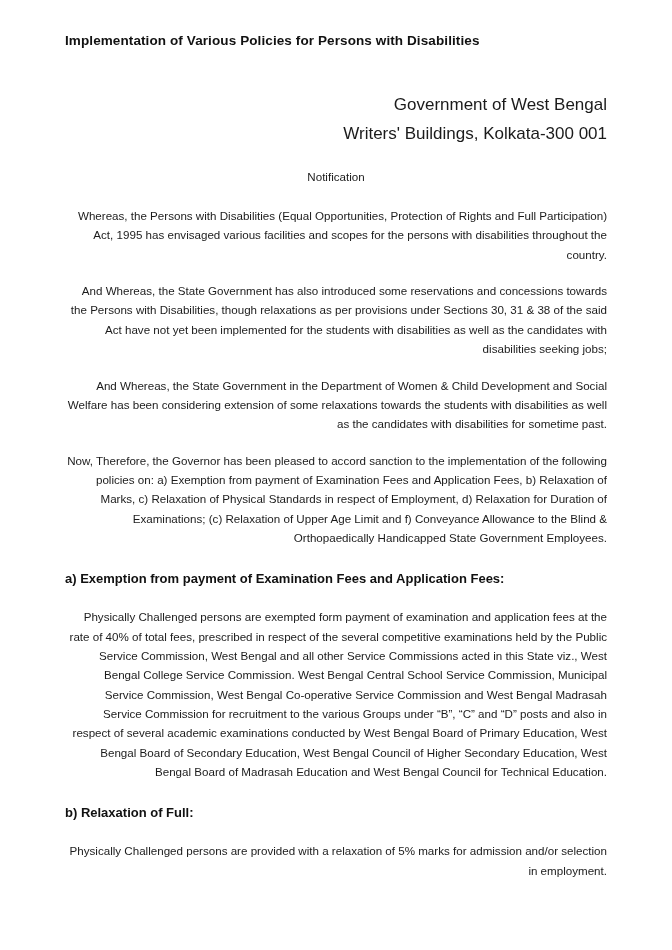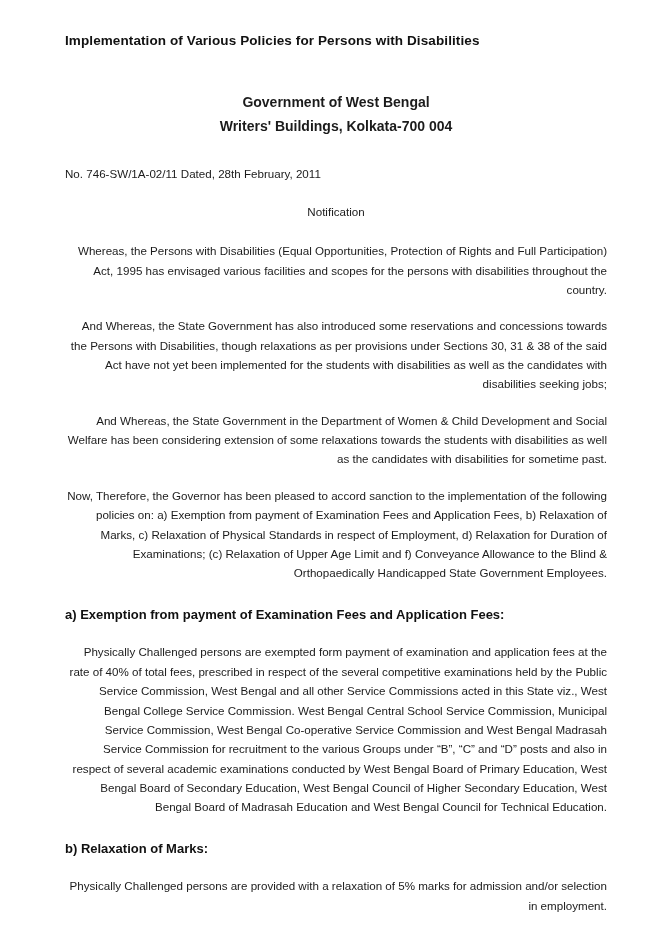--- a/index.html
+++ b/index.html
@@ -24,26 +24,25 @@
   }
   .doc-title {
     font-size: 13.5px;
     font-weight: bold;
     letter-spacing: 0.1px;
     line-height: 1.3;
     margin: 0 0 0 0;
     color: #111111;
   }
   .org-block {
-    text-align: center;
+    text-align: right;
     margin-top: 40px;
-    font-size: 14px;
+    font-size: 17px;
     line-height: 1.72;
     color: #1b1b1b;
-    font-weight: bold;
   }
   .org-line {
     display: block;
   }
   .memo-line {
     margin-top: 27px;
     font-size: 11.6px;
     line-height: 1.6;
   }
   .notification-wrap {
@@ -73,36 +72,35 @@
 </style>
 </head>
 <body>
 
 <div class="page">
 
   <h1 class="doc-title">Implementation of Various Policies for Persons with Disabilities</h1>
 
   <div class="org-block">
     <span class="org-line">Government of West Bengal</span>
-    <span class="org-line">Writers' Buildings, Kolkata-700 004</span>
+    <span class="org-line">Writers' Buildings, Kolkata-300 001</span>
   </div>
 
-  <div class="memo-line">No. 746-SW/1A-02/11 Dated, 28th February, 2011</div>
 
   <div class="notification-wrap">
     <span class="notification-heading">Notification</span>
   </div>
 
   <p class="para first-para">Whereas, the Persons with Disabilities (Equal Opportunities, Protection of Rights and Full Participation) Act, 1995 has envisaged various facilities and scopes for the persons with disabilities throughout the country.</p>
 
   <p class="para">And Whereas, the State Government has also introduced some reservations and concessions towards the Persons with Disabilities, though relaxations as per provisions under Sections 30, 31 &amp; 38 of the said Act have not yet been implemented for the students with disabilities as well as the candidates with disabilities seeking jobs;</p>
 
   <p class="para">And Whereas, the State Government in the Department of Women &amp; Child Development and Social Welfare has been considering extension of some relaxations towards the students with disabilities as well as the candidates with disabilities for sometime past.</p>
 
   <p class="para">Now, Therefore, the Governor has been pleased to accord sanction to the implementation of the following policies on: a) Exemption from payment of Examination Fees and Application Fees, b) Relaxation of Marks, c) Relaxation of Physical Standards in respect of Employment, d) Relaxation for Duration of Examinations; (c) Relaxation of Upper Age Limit and f) Conveyance Allowance to the Blind &amp; Orthopaedically Handicapped State Government Employees.</p>
 
   <h2 class="section-heading">a) Exemption from payment of Examination Fees and Application Fees:</h2>
   <p class="para">Physically Challenged persons are exempted form payment of examination and application fees at the rate of 40% of total fees, prescribed in respect of the several competitive examinations held by the Public Service Commission, West Bengal and all other Service Commissions acted in this State viz., West Bengal College Service Commission. West Bengal Central School Service Commission, Municipal Service Commission, West Bengal Co-operative Service Commission and West Bengal Madrasah Service Commission for recruitment to the various Groups under “B”, “C” and “D” posts and also in respect of several academic examinations conducted by West Bengal Board of Primary Education, West Bengal Board of Secondary Education, West Bengal Council of Higher Secondary Education, West Bengal Board of Madrasah Education and West Bengal Council for Technical Education.</p>
 
-  <h2 class="section-heading">b) Relaxation of Marks:</h2>
+  <h2 class="section-heading">b) Relaxation of Full:</h2>
   <p class="para">Physically Challenged persons are provided with a relaxation of 5% marks for admission and/or selection in employment.</p>
 
 </div>
 
 </body></html>

